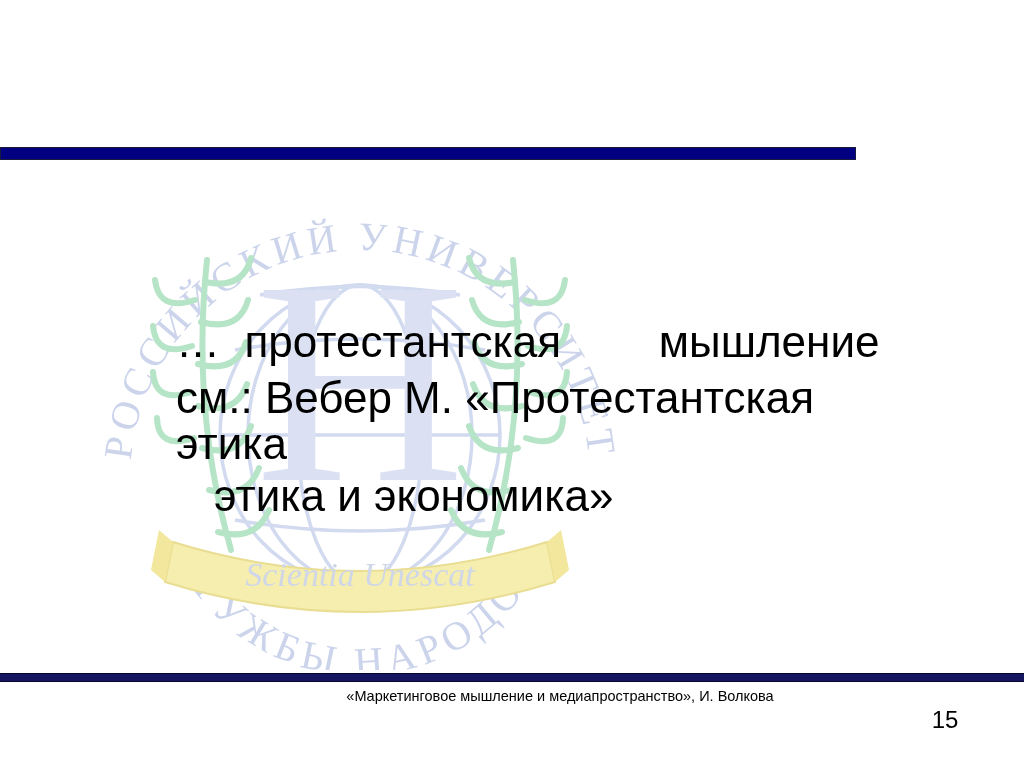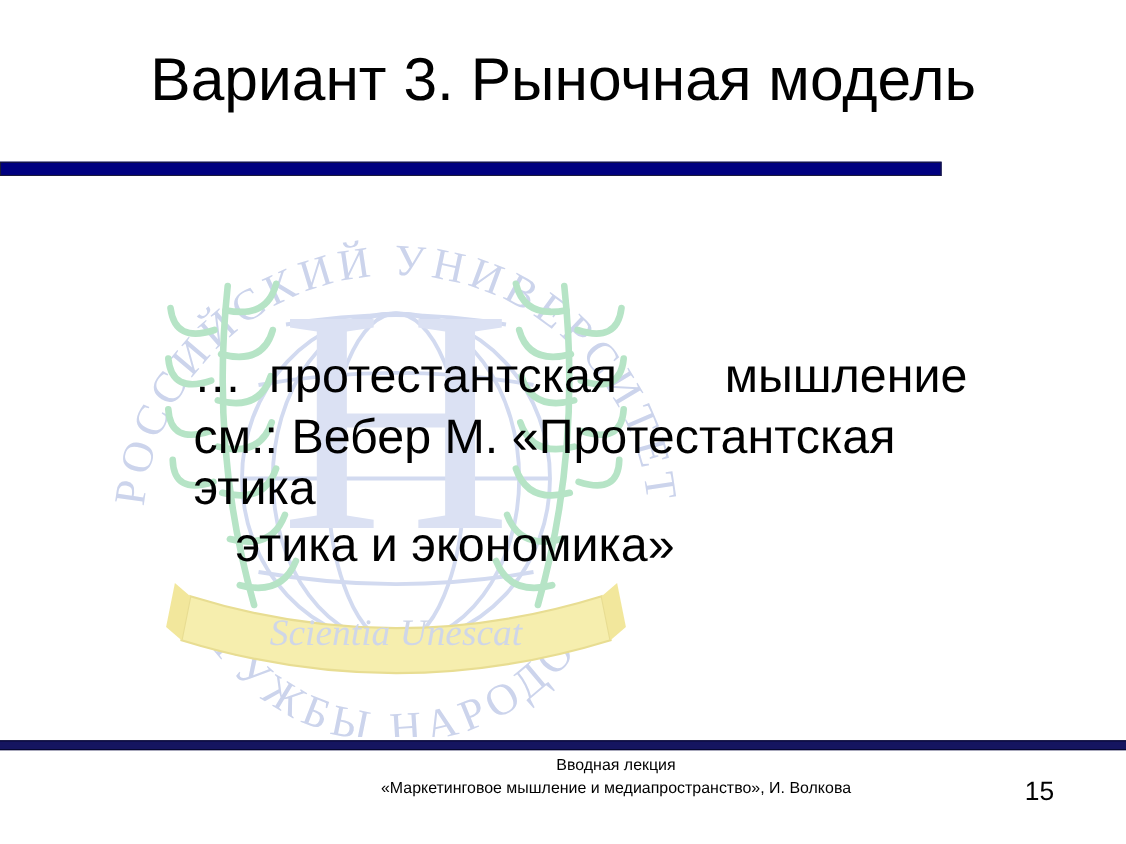--- a/index.html
+++ b/index.html
@@ -194,21 +194,20 @@
 
       <g>
         <path d="M 118,392 Q 305,450 492,392 L 500,432 Q 305,492 110,432 Z" fill="#f6eeae" stroke="#e8dd92" stroke-width="2"></path>
         <path d="M 104,380 L 118,392 L 110,432 L 96,420 Z" fill="#f2e79c"></path>
         <path d="M 506,380 L 492,392 L 500,432 L 514,420 Z" fill="#f2e79c"></path>
         <text x="305" y="436" text-anchor="middle" font-family="Liberation Serif, serif" font-size="34" fill="#cfd6e8" font-style="italic">Scientia Unescat</text>
       </g>
     </svg>
   </div>
 
-  <div id="title">Вариант 3. Рыночная модель</div>
 
   <div id="title-rule"></div>
 
   <div id="body">
 
     <p class="body-lead">…  протестантская        мышление</p>
 
     <div class="ref-block">
       <p class="body-ref">
         <span>см.: Вебер М. «Протестантская этика</span>
@@ -220,19 +219,18 @@
         <span class="cont">этика и экономика»</span>
       </p>
     </div>
 
   </div>
 
   <div id="footer-rule"></div>
 
   <div id="footer">
     <div id="footer-text">
-      <span class="l1">Вводная лекция</span>
       <span class="l2">«Маркетинговое мышление и медиапространство», И. Волкова</span>
     </div>
     <div id="page-number">15</div>
   </div>
 
 </div>
 
 </body></html>

